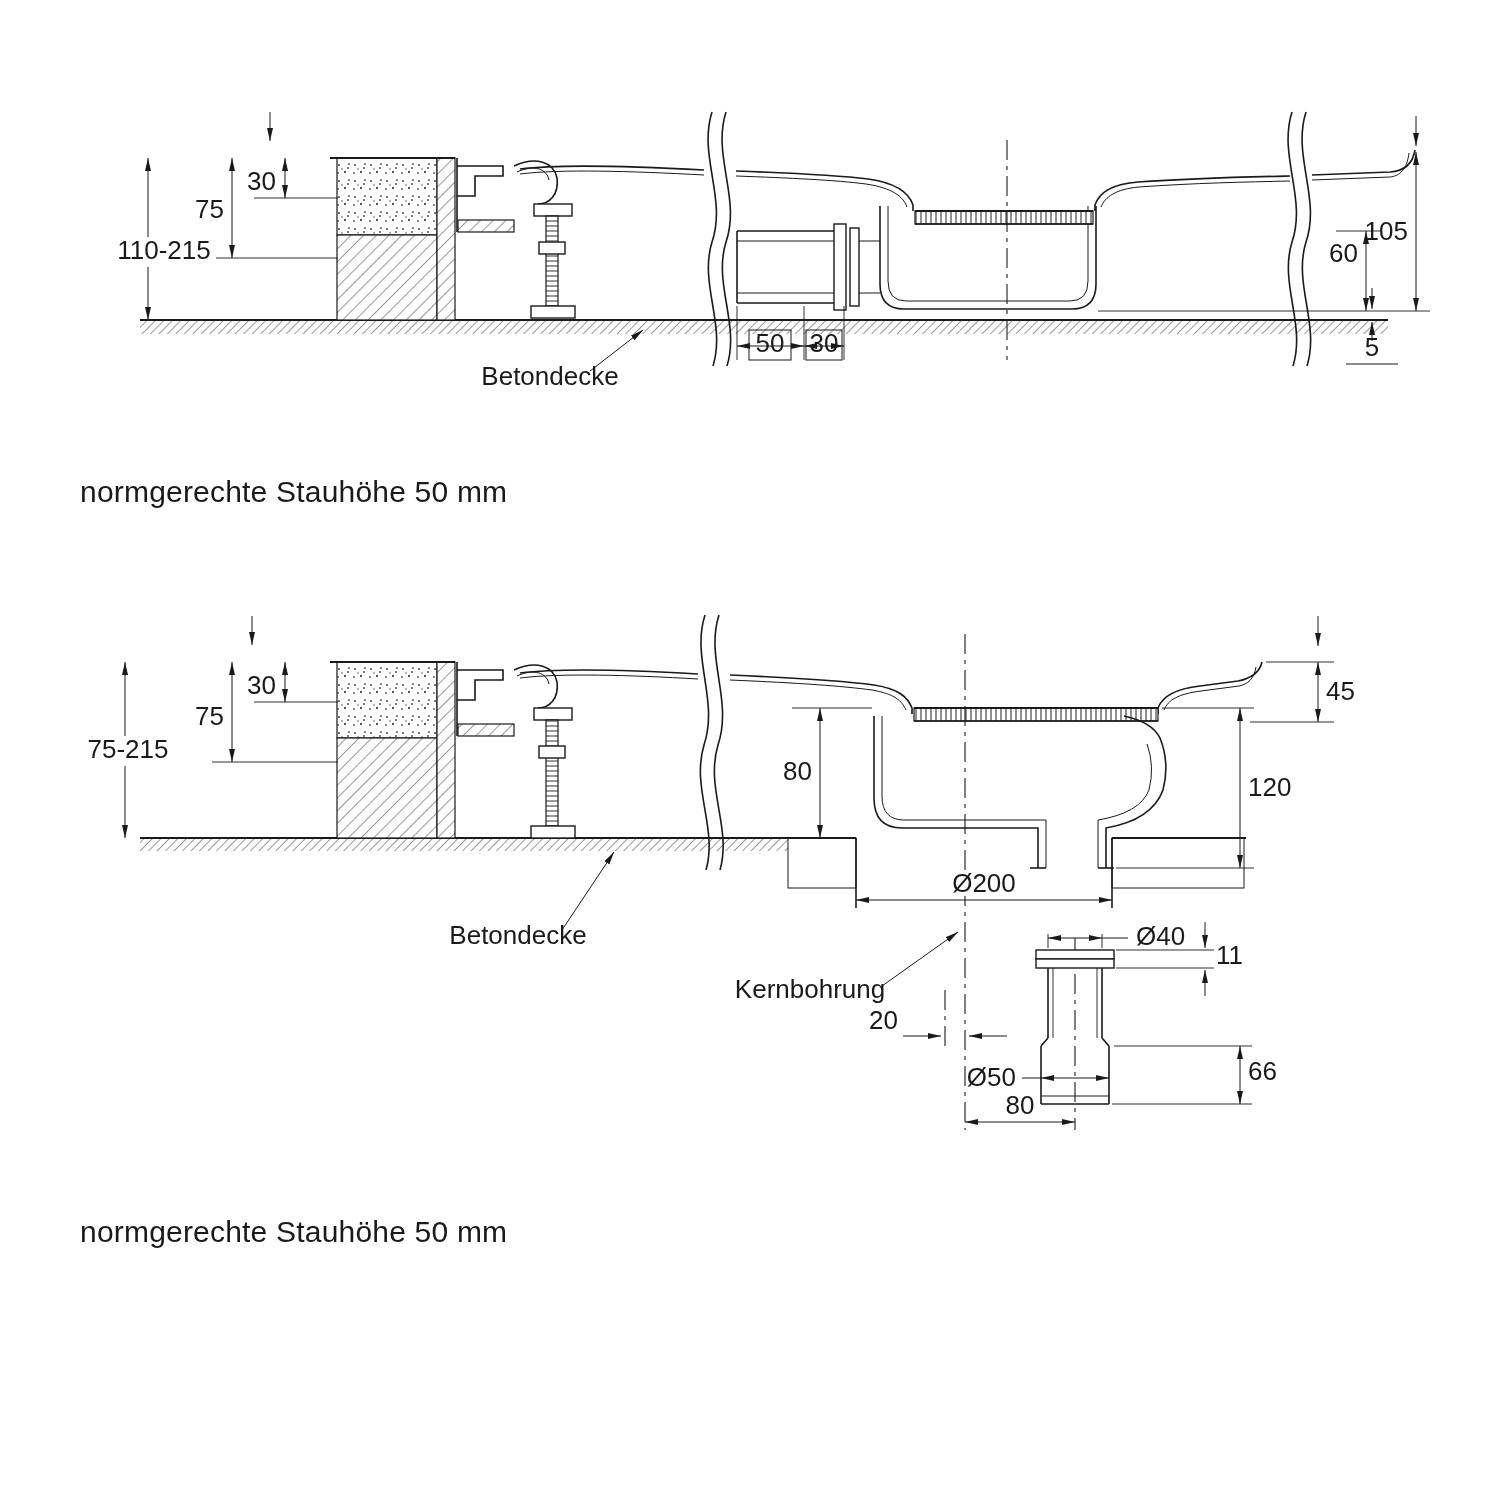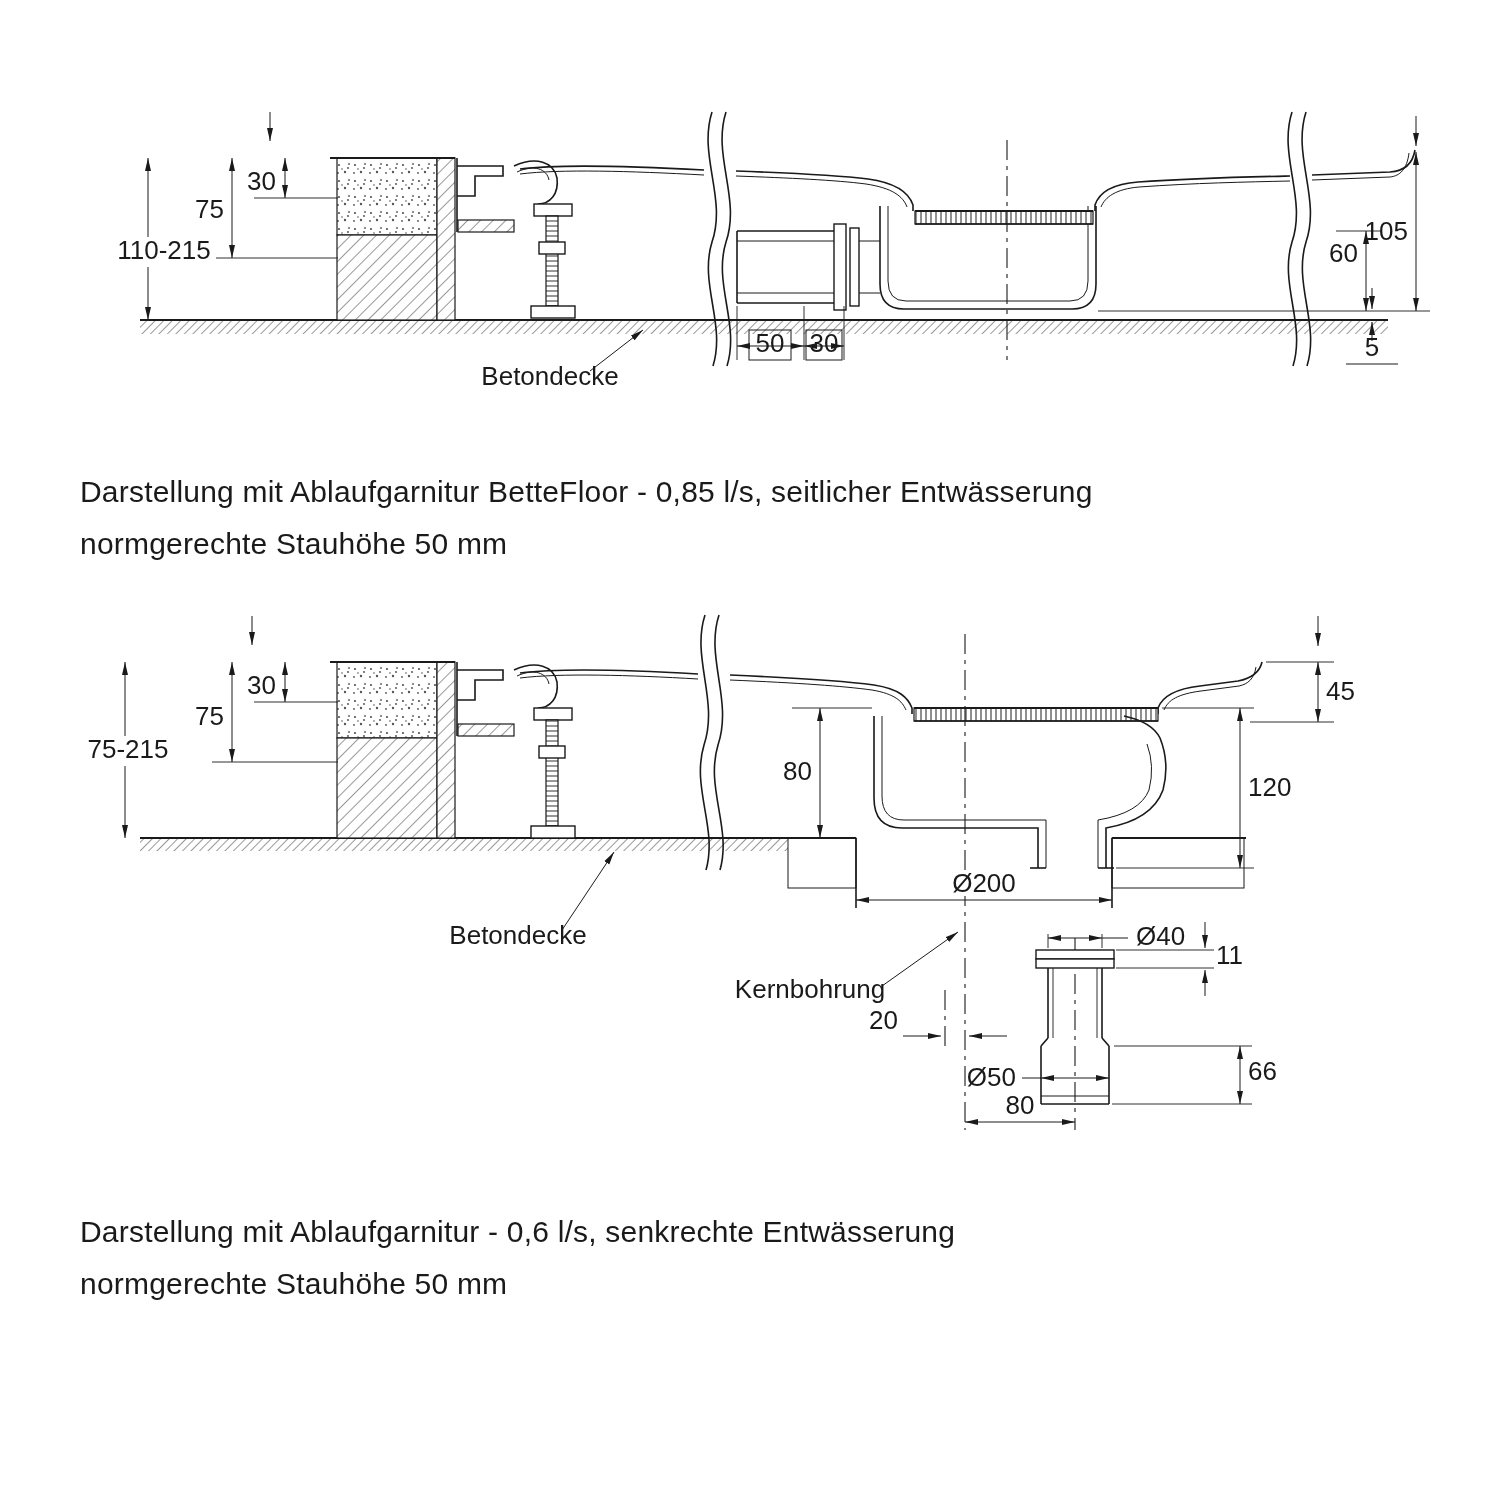--- a/index.html
+++ b/index.html
@@ -157,21 +157,20 @@
       <line class="dm" x1="1366" y1="231" x2="1366" y2="311" marker-start="url(#ar)" marker-end="url(#ar)"></line>
       <text text-anchor="end" x="1358" y="262">60</text>
       <line class="dm" x1="1372" y1="288" x2="1372" y2="309" marker-end="url(#ar)"></line>
       <line class="dm" x1="1372" y1="341" x2="1372" y2="322" marker-end="url(#ar)"></line>
       <text text-anchor="middle" x="1372" y="356">5</text>
       <line class="tn" x1="1346" y1="364" x2="1398" y2="364"></line>
     </g>
   </svg>
 
   <div class="cap" style="top:466px;width:1340px">
-    <div>Darstellung mit Ablaufgarnitur BetteFloor - 0,85 l/s, seitlicher Entwässerung</div>
     <div>normgerechte Stauhöhe 50 mm</div>
   </div>
 
   <svg id="d2" width="1500" height="620" viewBox="0 0 1500 620" style="top:600px">
     <defs>
       <marker id="arB" viewBox="0 0 13 7" refX="13" refY="3.5" markerWidth="13" markerHeight="7" markerUnits="userSpaceOnUse" orient="auto-start-reverse">
         <path d="M0,0.5 L13,3.5 L0,6.5 Z" fill="#1a1a1a"></path>
       </marker>
       <pattern id="hatB" width="9" height="9" patternUnits="userSpaceOnUse" patternTransform="rotate(45)">
         <rect width="9" height="9" fill="#ffffff"></rect>
@@ -336,17 +335,16 @@
       <text text-anchor="start" x="1248" y="480">66</text>
       <line class="dm" x1="1041" y1="478" x2="1109" y2="478" marker-start="url(#arB)" marker-end="url(#arB)"></line>
       <line class="dm" x1="1022" y1="478" x2="1041" y2="478"></line>
       <text text-anchor="end" x="1016" y="486">Ø50</text>
       <line class="dm" x1="965" y1="522" x2="1075" y2="522" marker-start="url(#arB)" marker-end="url(#arB)"></line>
       <text text-anchor="middle" x="1020" y="514">80</text>
     </g>
   </svg>
 
   <div class="cap" style="top:1206px;width:1340px">
-    <div>Darstellung mit Ablaufgarnitur - 0,6 l/s, senkrechte Entwässerung</div>
     <div>normgerechte Stauhöhe 50 mm</div>
   </div>
 
 </div>
 
 </body></html>

